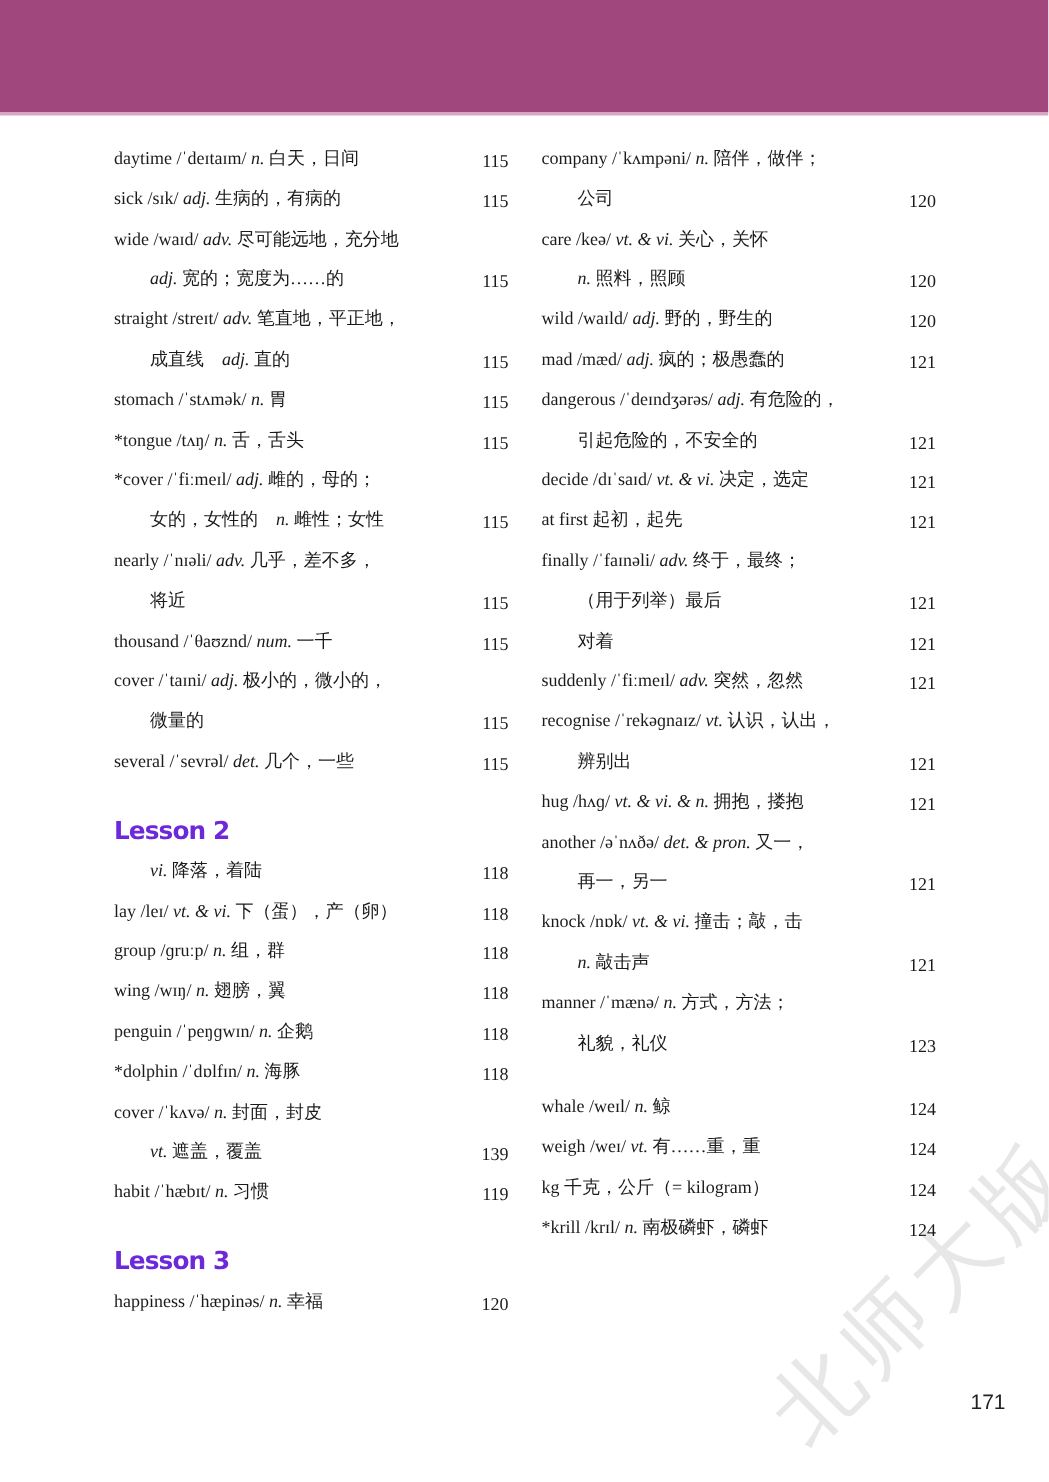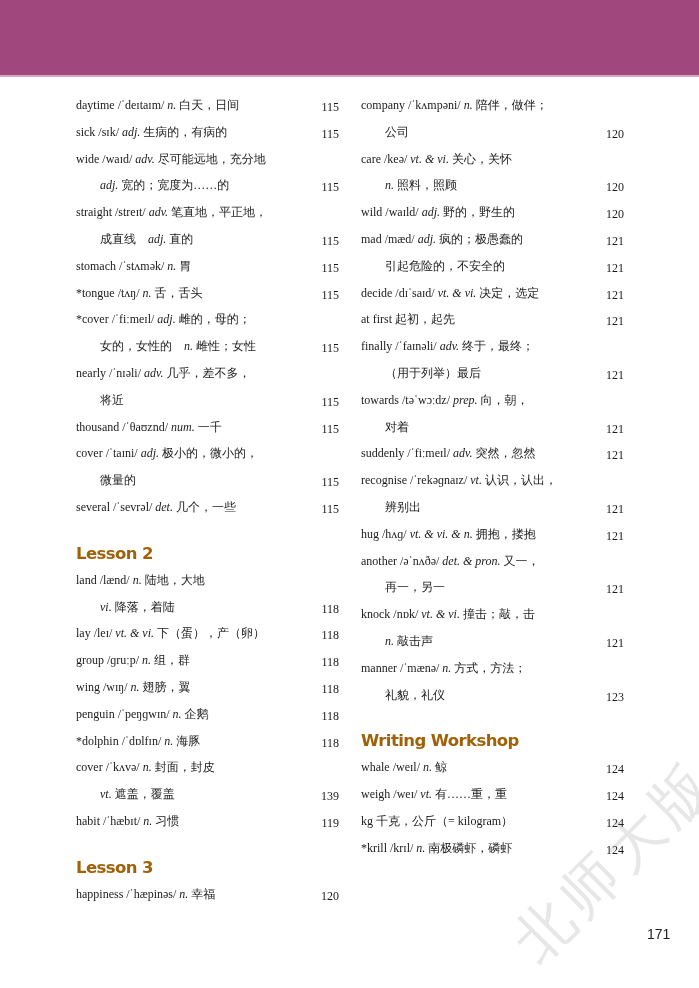--- a/index.html
+++ b/index.html
@@ -16,21 +16,21 @@
   .line {
     position:relative; height:26.8px; line-height:26.8px;
     font-size:12px; white-space:nowrap;
   }
   .line.indent { padding-left:24px; }
   .line .page { position:absolute; right:0; top:2px; }
   .pos { font-style:italic; }
   .gap { height:16px; }
   .heading {
     height:30px; line-height:34px; font-family:"DejaVu Sans","Liberation Sans",sans-serif;
-    font-weight:bold; font-size:16.5px; color:#a16207; letter-spacing:-0.6px;
+    font-weight:bold; font-size:16.5px; color:#6d28d9; letter-spacing:-0.6px;
   }
   .folio {
     position:absolute; left:647px; top:926px; font-family:"Liberation Sans",sans-serif;
     font-size:14px; color:#222;
   }
   .watermark {
     position:absolute; left:490px; top:770px; width:230px; height:200px;
     font-family:"DejaVu Sans",sans-serif; font-size:58px; color:rgba(120,120,120,0.18);
     transform:rotate(-45deg); transform-origin:center; white-space:nowrap;
     pointer-events:none; letter-spacing:6px; line-height:200px;
@@ -54,60 +54,58 @@
     <div class="line"><span>*cover /ˈfiːmeɪl/ </span><span class="pos">adj.</span><span> 雌的，母的；</span><span class="page"></span></div>
     <div class="line indent"><span>女的，女性的　</span><span class="pos">n.</span><span> 雌性；女性</span><span class="page">115</span></div>
     <div class="line"><span>nearly /ˈnɪəli/ </span><span class="pos">adv.</span><span> 几乎，差不多，</span><span class="page"></span></div>
     <div class="line indent"><span>将近</span><span class="pos"></span><span></span><span class="page">115</span></div>
     <div class="line"><span>thousand /ˈθaʊznd/ </span><span class="pos">num.</span><span> 一千</span><span class="page">115</span></div>
     <div class="line"><span>cover /ˈtaɪni/ </span><span class="pos">adj.</span><span> 极小的，微小的，</span><span class="page"></span></div>
     <div class="line indent"><span>微量的</span><span class="pos"></span><span></span><span class="page">115</span></div>
     <div class="line"><span>several /ˈsevrəl/ </span><span class="pos">det.</span><span> 几个，一些</span><span class="page">115</span></div>
     <div class="gap"></div>
     <div class="heading">Lesson 2</div>
-    <div class="line"><span>land /lænd/ </span><span class="pos">n.</span><span> 陆地，大地</span><span class="page"></span></div>
     <div class="line indent"><span></span><span class="pos">vi.</span><span> 降落，着陆</span><span class="page">118</span></div>
     <div class="line"><span>lay /leɪ/ </span><span class="pos">vt. &amp; vi.</span><span> 下（蛋），产（卵）</span><span class="page">118</span></div>
     <div class="line"><span>group /ɡruːp/ </span><span class="pos">n.</span><span> 组，群</span><span class="page">118</span></div>
     <div class="line"><span>wing /wɪŋ/ </span><span class="pos">n.</span><span> 翅膀，翼</span><span class="page">118</span></div>
     <div class="line"><span>penguin /ˈpeŋɡwɪn/ </span><span class="pos">n.</span><span> 企鹅</span><span class="page">118</span></div>
     <div class="line"><span>*dolphin /ˈdɒlfɪn/ </span><span class="pos">n.</span><span> 海豚</span><span class="page">118</span></div>
     <div class="line"><span>cover /ˈkʌvə/ </span><span class="pos">n.</span><span> 封面，封皮</span><span class="page"></span></div>
     <div class="line indent"><span></span><span class="pos">vt.</span><span> 遮盖，覆盖</span><span class="page">139</span></div>
     <div class="line"><span>habit /ˈhæbɪt/ </span><span class="pos">n.</span><span> 习惯</span><span class="page">119</span></div>
     <div class="gap"></div>
     <div class="heading">Lesson 3</div>
     <div class="line"><span>happiness /ˈhæpinəs/ </span><span class="pos">n.</span><span> 幸福</span><span class="page">120</span></div>
   </div>
 <div class="col col-right">
     <div class="line"><span>company /ˈkʌmpəni/ </span><span class="pos">n.</span><span> 陪伴，做伴；</span><span class="page"></span></div>
     <div class="line indent"><span>公司</span><span class="pos"></span><span></span><span class="page">120</span></div>
     <div class="line"><span>care /keə/ </span><span class="pos">vt. &amp; vi.</span><span> 关心，关怀</span><span class="page"></span></div>
     <div class="line indent"><span></span><span class="pos">n.</span><span> 照料，照顾</span><span class="page">120</span></div>
     <div class="line"><span>wild /waɪld/ </span><span class="pos">adj.</span><span> 野的，野生的</span><span class="page">120</span></div>
     <div class="line"><span>mad /mæd/ </span><span class="pos">adj.</span><span> 疯的；极愚蠢的</span><span class="page">121</span></div>
+    <div class="line"><span>dangerous /ˈdeɪndʒərəs/ </span><span class="pos">adj.</span><span> 有危险的，</span><span class="page"></span></div>
     <div class="line indent"><span>引起危险的，不安全的</span><span class="pos"></span><span></span><span class="page">121</span></div>
     <div class="line"><span>decide /dɪˈsaɪd/ </span><span class="pos">vt. &amp; vi.</span><span> 决定，选定</span><span class="page">121</span></div>
     <div class="line"><span>at first 起初，起先</span><span class="pos"></span><span></span><span class="page">121</span></div>
     <div class="line"><span>finally /ˈfaɪnəli/ </span><span class="pos">adv.</span><span> 终于，最终；</span><span class="page"></span></div>
     <div class="line indent"><span>（用于列举）最后</span><span class="pos"></span><span></span><span class="page">121</span></div>
-    <div class="line"><span>towards /təˈwɔːdz/ </span><span class="pos">prep.</span><span> 向，朝，</span><span class="page"></span></div>
     <div class="line indent"><span>对着</span><span class="pos"></span><span></span><span class="page">121</span></div>
     <div class="line"><span>suddenly /ˈfiːmeɪl/ </span><span class="pos">adv.</span><span> 突然，忽然</span><span class="page">121</span></div>
     <div class="line"><span>recognise /ˈrekəɡnaɪz/ </span><span class="pos">vt.</span><span> 认识，认出，</span><span class="page"></span></div>
     <div class="line indent"><span>辨别出</span><span class="pos"></span><span></span><span class="page">121</span></div>
     <div class="line"><span>hug /hʌɡ/ </span><span class="pos">vt. &amp; vi. &amp; n.</span><span> 拥抱，搂抱</span><span class="page">121</span></div>
     <div class="line"><span>another /əˈnʌðə/ </span><span class="pos">det. &amp; pron.</span><span> 又一，</span><span class="page"></span></div>
     <div class="line indent"><span>再一，另一</span><span class="pos"></span><span></span><span class="page">121</span></div>
     <div class="line"><span>knock /nɒk/ </span><span class="pos">vt. &amp; vi.</span><span> 撞击；敲，击</span><span class="page"></span></div>
     <div class="line indent"><span></span><span class="pos">n.</span><span> 敲击声</span><span class="page">121</span></div>
     <div class="line"><span>manner /ˈmænə/ </span><span class="pos">n.</span><span> 方式，方法；</span><span class="page"></span></div>
     <div class="line indent"><span>礼貌，礼仪</span><span class="pos"></span><span></span><span class="page">123</span></div>
     <div class="gap"></div>
-    <div class="heading">Writing Workshop</div>
     <div class="line"><span>whale /weɪl/ </span><span class="pos">n.</span><span> 鲸</span><span class="page">124</span></div>
     <div class="line"><span>weigh /weɪ/ </span><span class="pos">vt.</span><span> 有……重，重</span><span class="page">124</span></div>
     <div class="line"><span>kg 千克，公斤（= kilogram）</span><span class="pos"></span><span></span><span class="page">124</span></div>
     <div class="line"><span>*krill /krɪl/ </span><span class="pos">n.</span><span> 南极磷虾，磷虾</span><span class="page">124</span></div>
   </div>
 
 <div class="watermark">北师大版</div>
 <div class="folio">171</div>
 
 </body></html>

